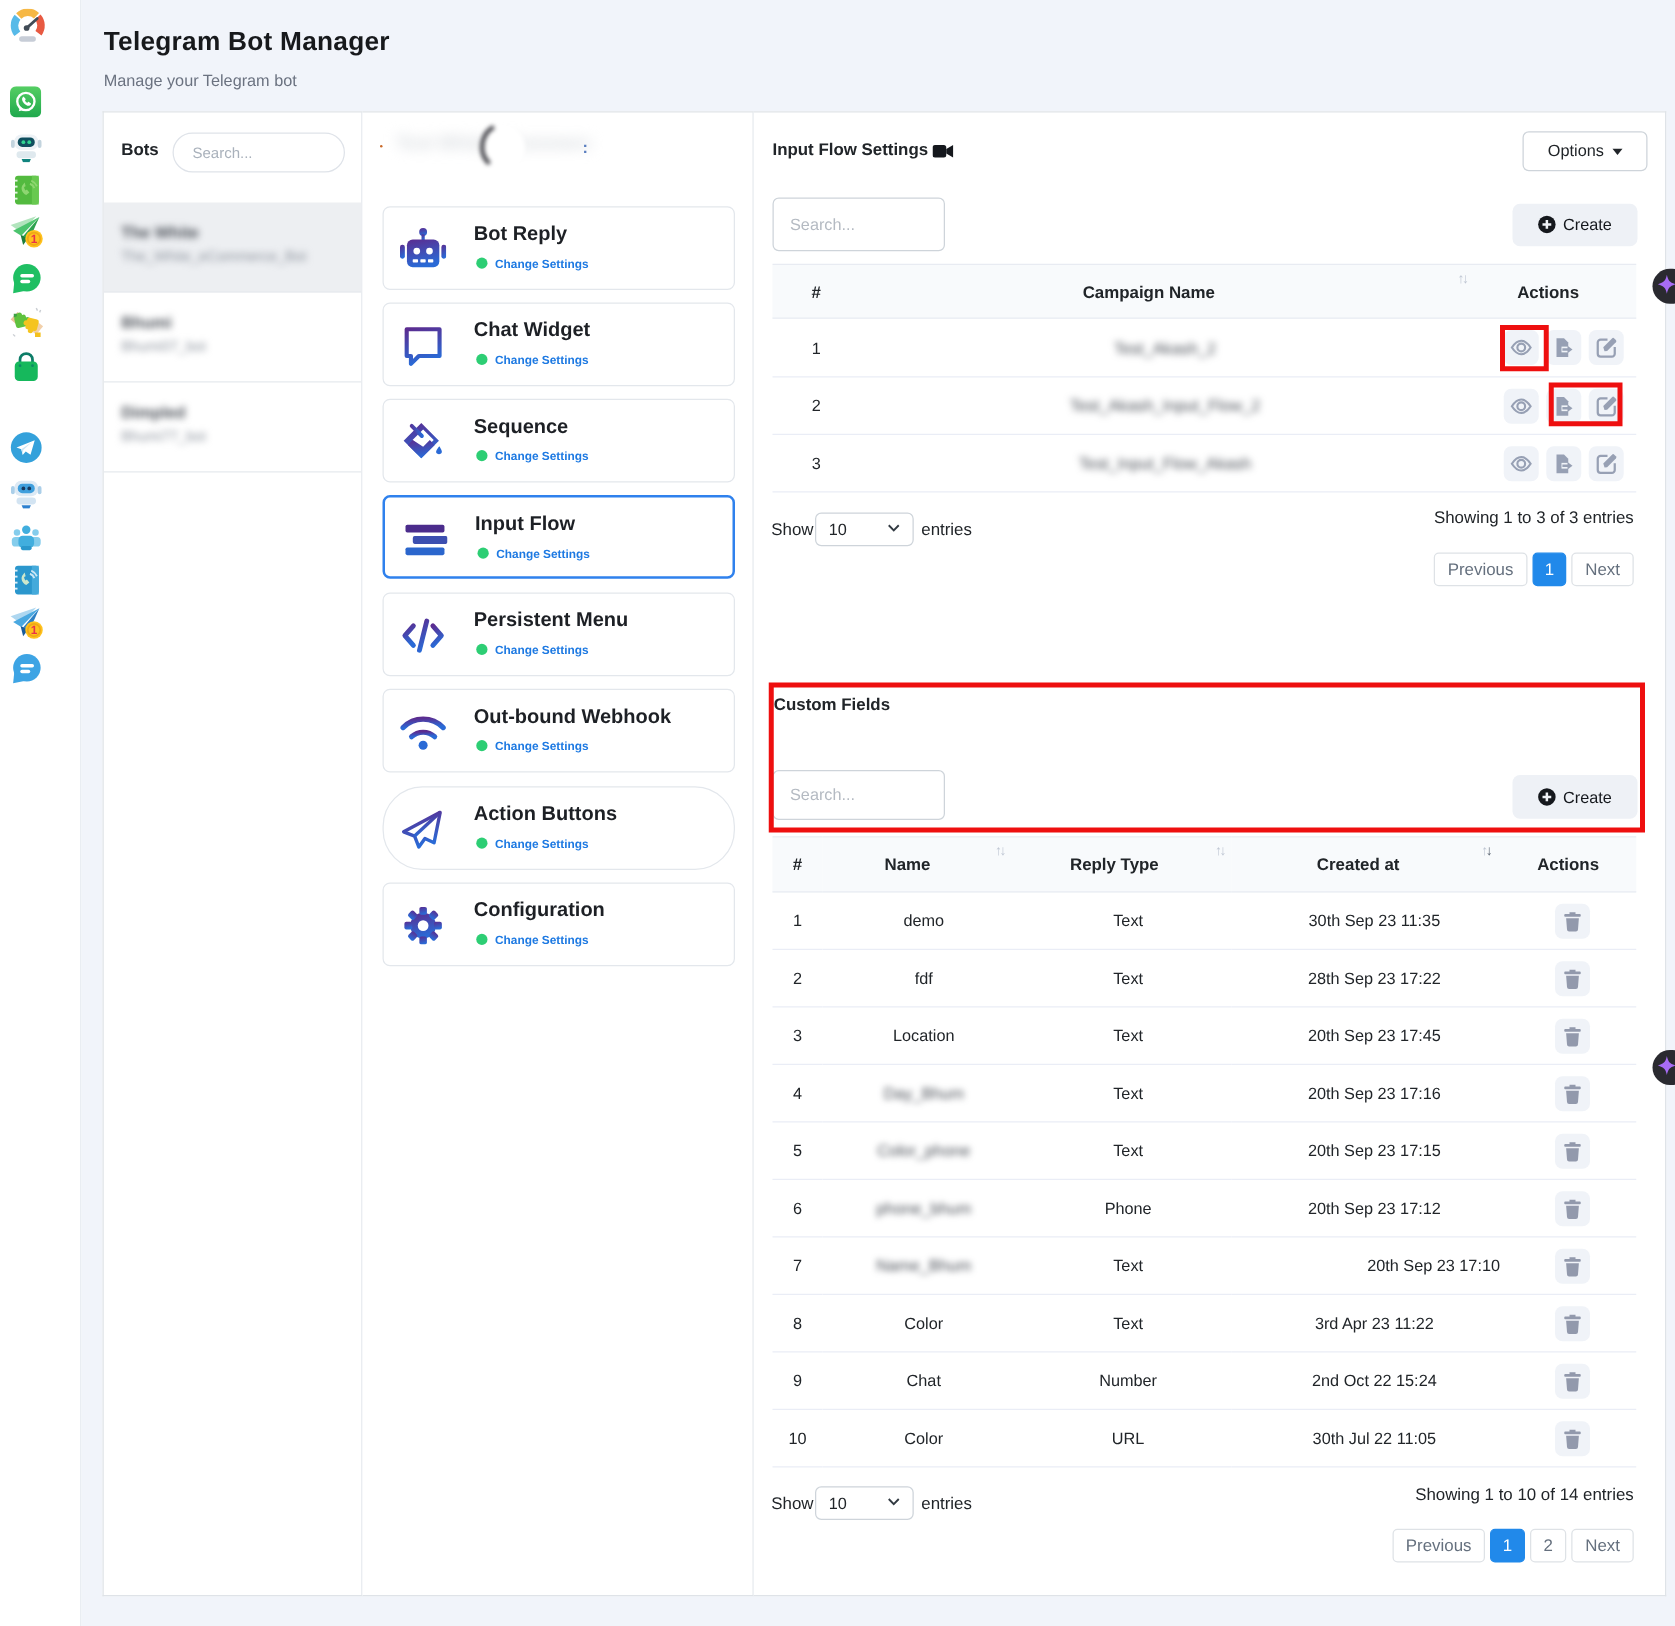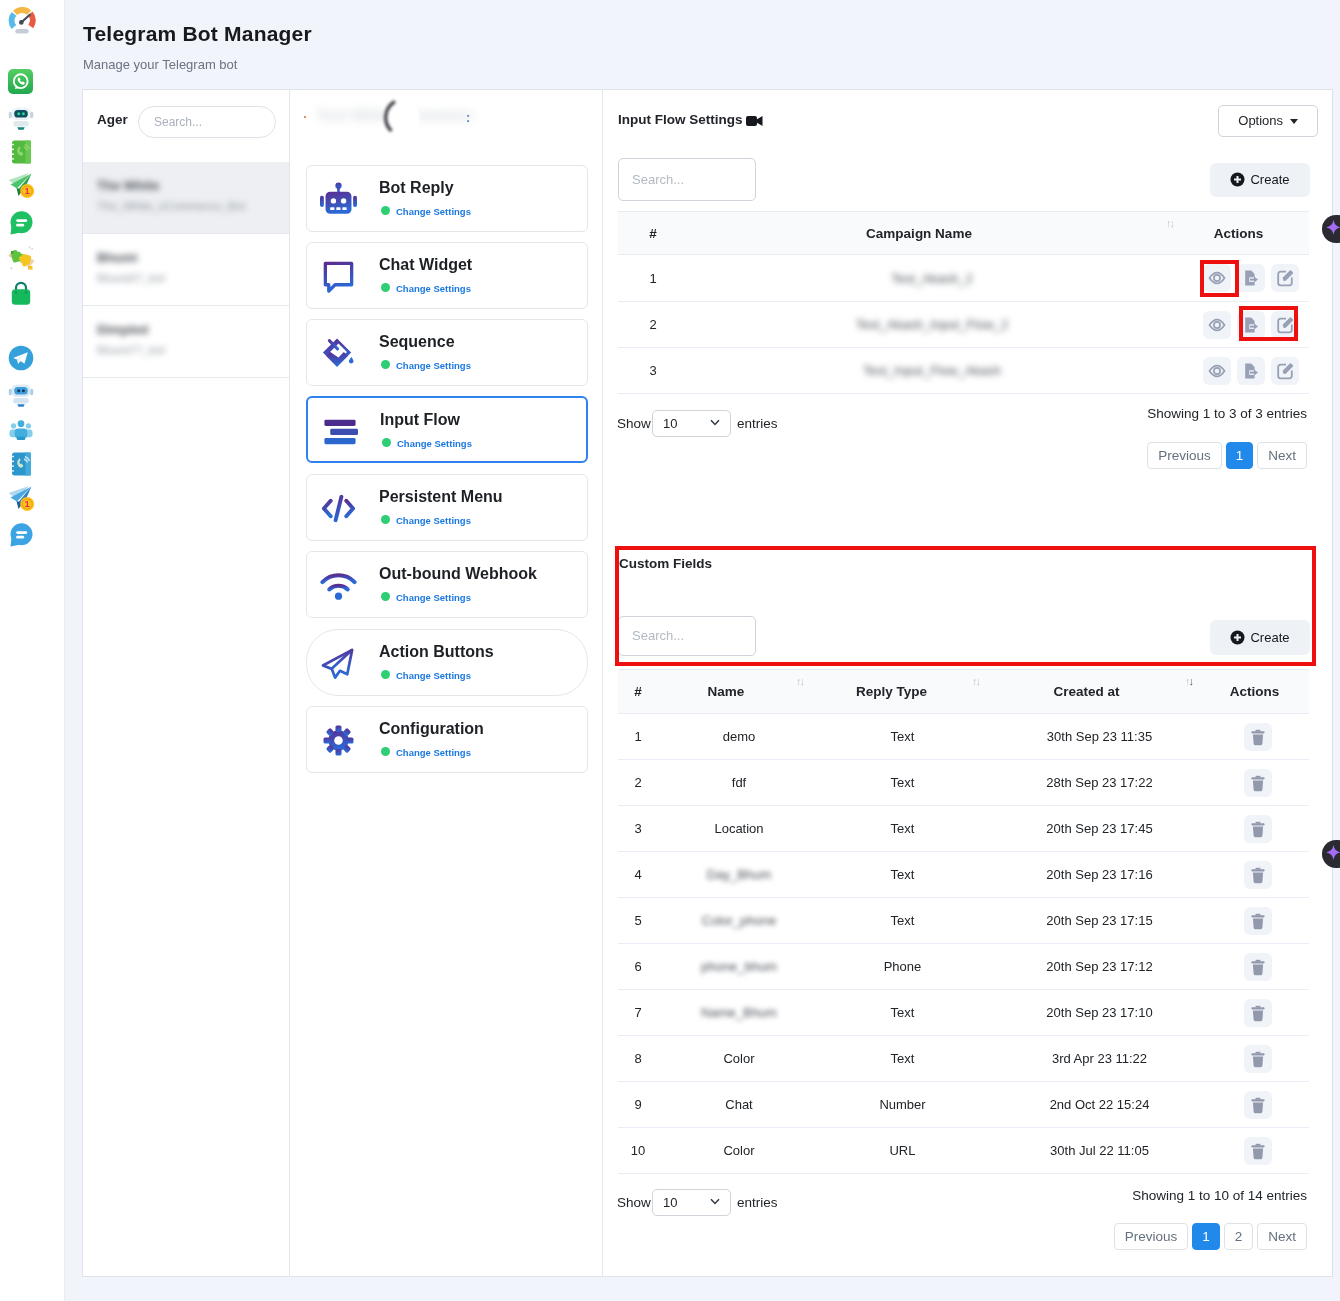--- a/index.html
+++ b/index.html
@@ -208,21 +208,21 @@
       <path d="M3.5 15 L2.5 24.5 l9 -1.8 z" fill="#3da4e4"></path>
       <rect x="8.2" y="9.2" width="11" height="2.7" rx="1.35" fill="#fff"></rect>
       <rect x="8.2" y="13.8" width="8" height="2.7" rx="1.35" fill="#fff"></rect>
     </svg>
 </div>
 
 <div id="pgtitle">Telegram Bot Manager</div>
 <div id="pgsub">Manage your Telegram bot</div>
 
 <div class="col" id="col1">
-  <div id="bots-label">Ager</div>
+  <div id="bots-label">Bots</div>
   <div id="bots-search">Search...</div>
   <div class="bot-item" style="top:72px; background:#edeff2;">
     <div class="t1">The White</div>
     <div class="t2">The_White_eCommerce_Bot</div>
   </div>
   <div class="bot-item" style="top:144px;">
     <div class="t1">Bhumi</div>
     <div class="t2">Bhumi07_bot</div>
   </div>
   <div class="bot-item" style="top:216px;">
@@ -592,21 +592,21 @@
                   <path d="M6.6 1.8 h4.8 v1.8 h-4.8 z"></path>
                   <rect x="2.4" y="3.2" width="13.2" height="2.2" rx="0.8"></rect>
                   <path d="M3.9 6.6 h10.2 l-0.7 9 a1.7 1.7 0 0 1 -1.7 1.6 h-5.4 a1.7 1.7 0 0 1 -1.7 -1.6 z"></path>
                 </g>
               </svg></span></td>
         </tr>
       <tr style="height:46px;">
           <td>7</td>
           <td><span class="blur2" style="color:#4a4f57;">Name_Bhum</span></td>
           <td>Text</td>
-          <td style="padding-left:14px;">20th Sep 23 17:10</td>
+          <td style="padding-left:14px;text-align:right;">20th Sep 23 17:10</td>
           <td><span class="actbtn"><svg width="18" height="18" viewBox="0 0 18 18">
                 <g fill="#9299ac">
                   <path d="M6.6 1.8 h4.8 v1.8 h-4.8 z"></path>
                   <rect x="2.4" y="3.2" width="13.2" height="2.2" rx="0.8"></rect>
                   <path d="M3.9 6.6 h10.2 l-0.7 9 a1.7 1.7 0 0 1 -1.7 1.6 h-5.4 a1.7 1.7 0 0 1 -1.7 -1.6 z"></path>
                 </g>
               </svg></span></td>
         </tr>
       <tr style="height:46px;">
           <td>8</td>

